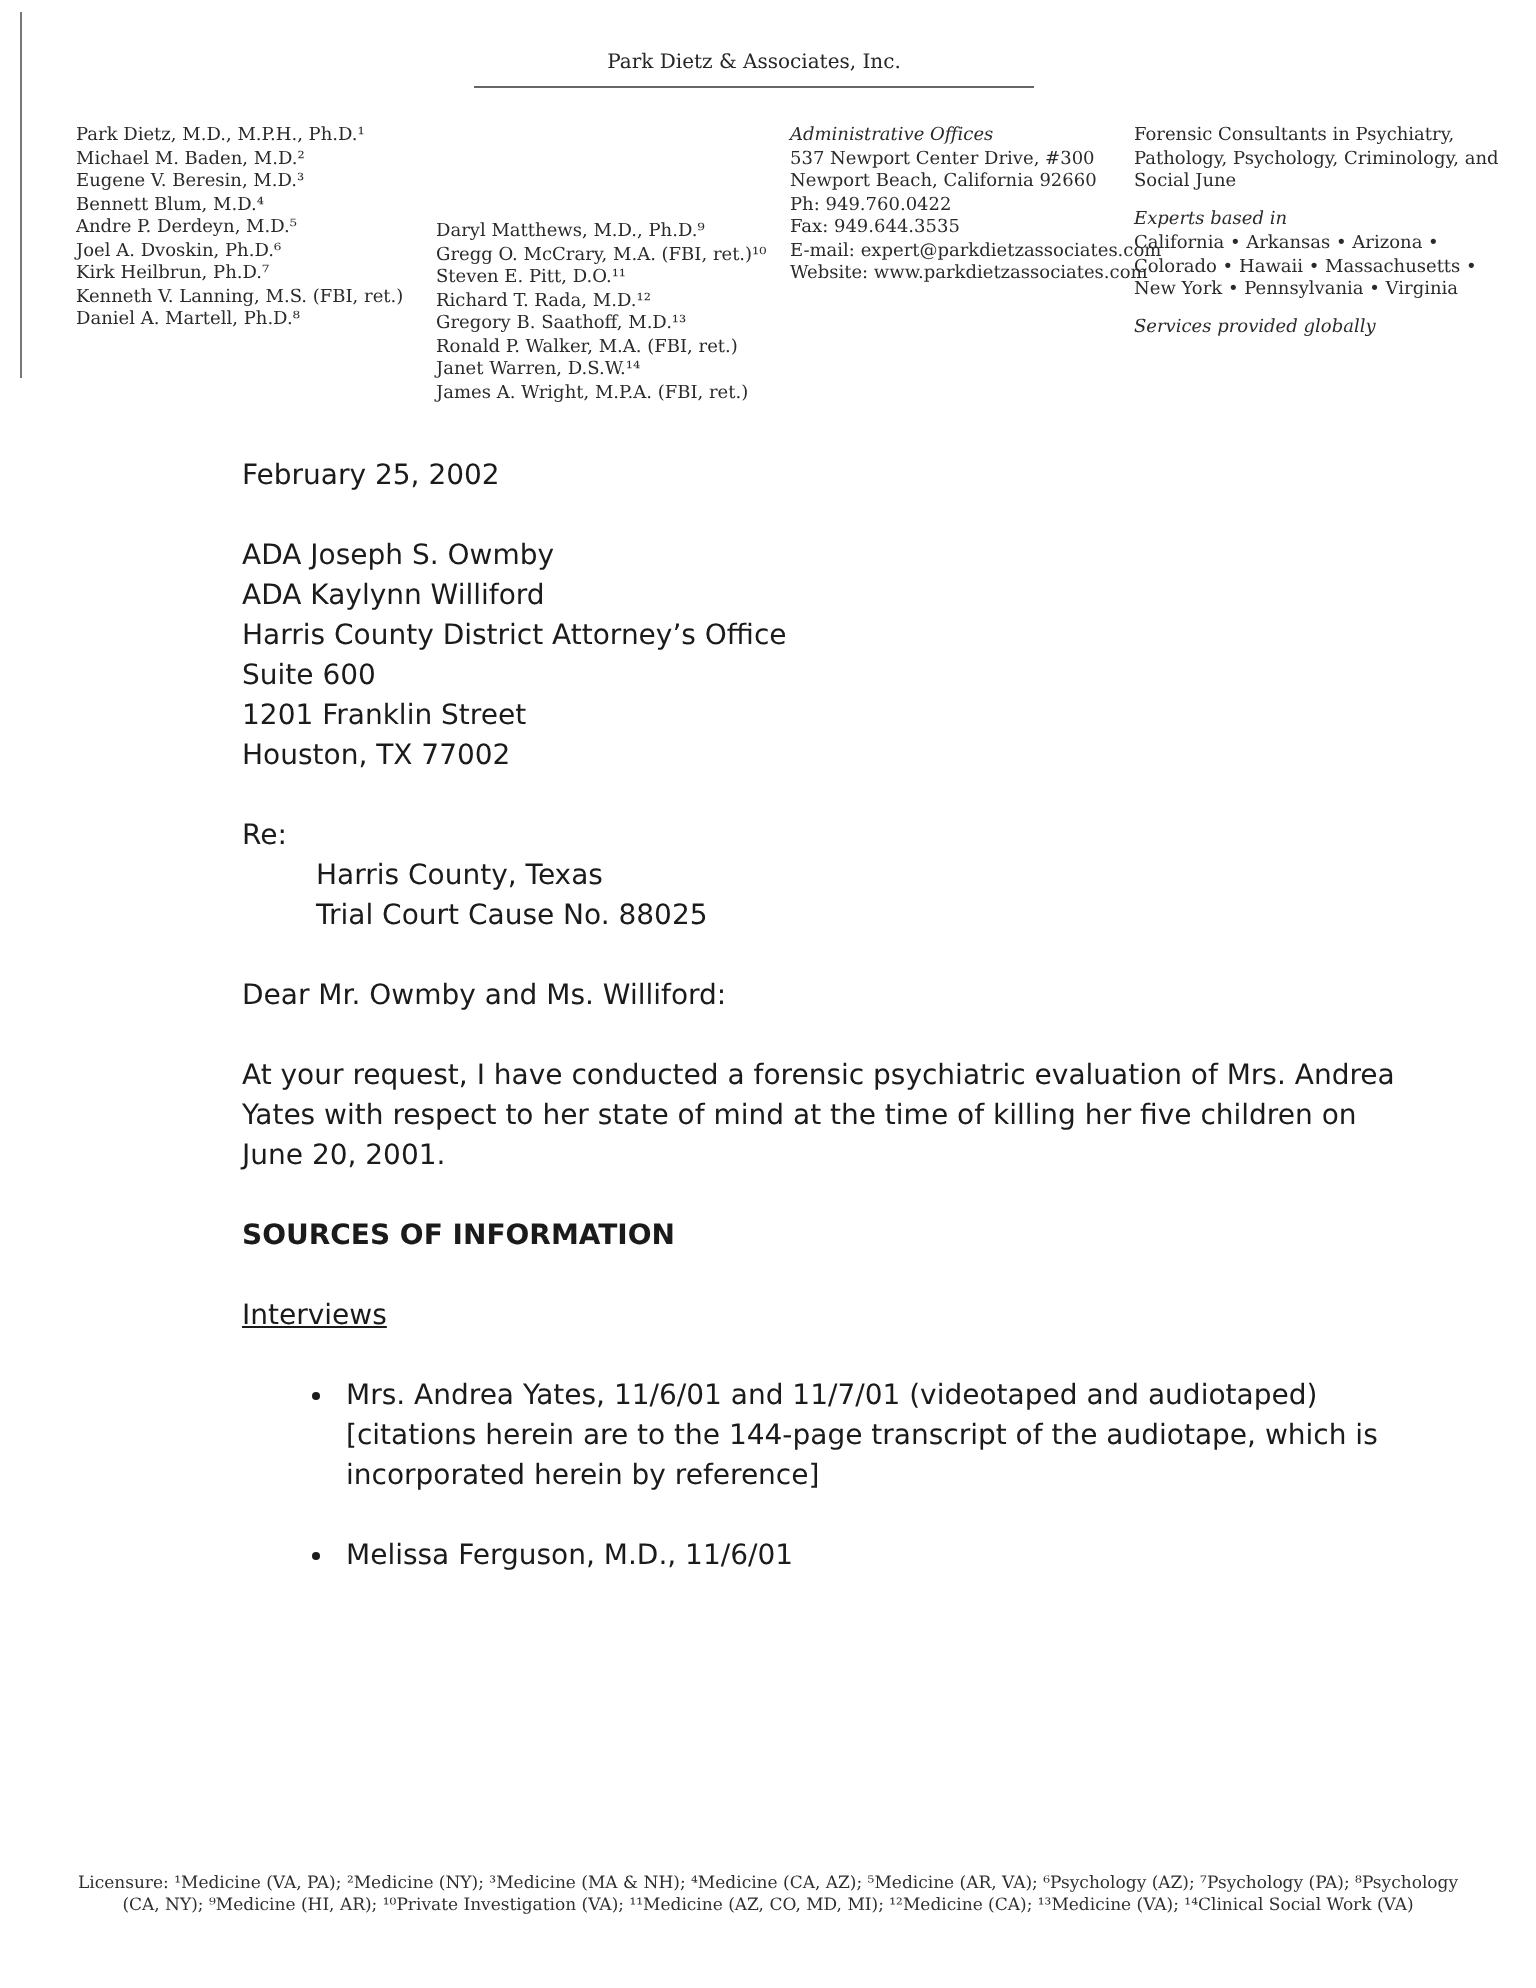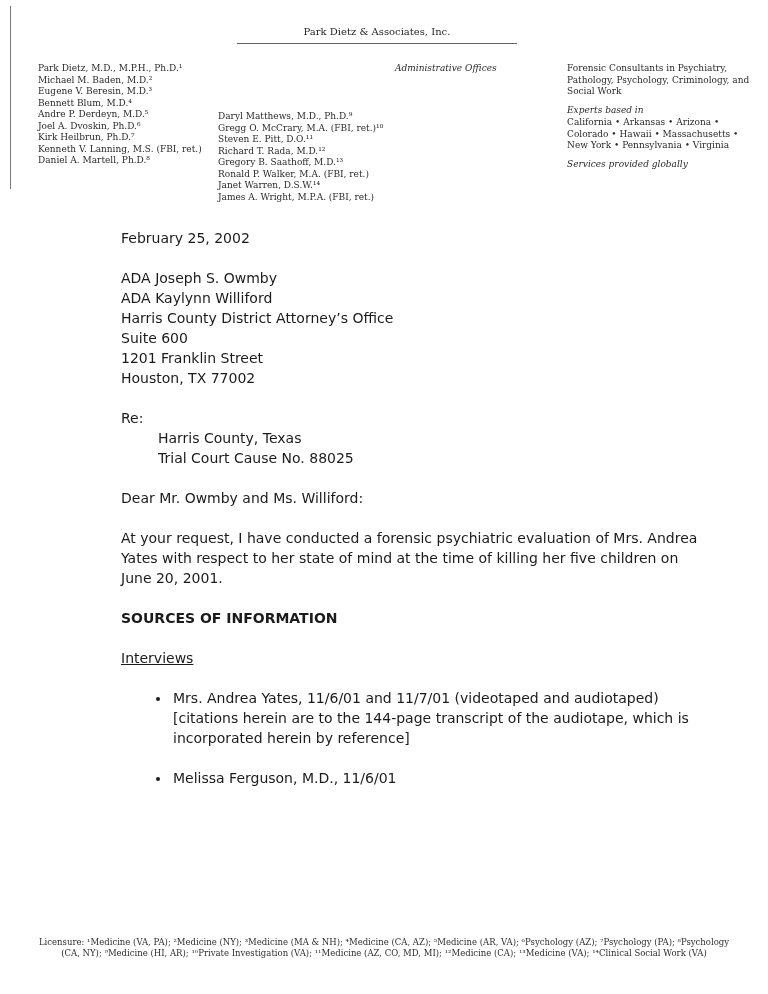--- a/index.html
+++ b/index.html
@@ -125,24 +125,32 @@
         <div class="lh-line">Steven E. Pitt, D.O.¹¹</div>
         <div class="lh-line">Richard T. Rada, M.D.¹²</div>
         <div class="lh-line">Gregory B. Saathoff, M.D.¹³</div>
         <div class="lh-line">Ronald P. Walker, M.A. (FBI, ret.)</div>
         <div class="lh-line">Janet Warren, D.S.W.¹⁴</div>
         <div class="lh-line">James A. Wright, M.P.A. (FBI, ret.)</div>
       </div>
 
     <div class="lh-col col3">
       <div class="lh-italic">Administrative Offices</div>
+      <div>
+          <div class="lh-line">537 Newport Center Drive, #300</div>
+          <div class="lh-line">Newport Beach, California 92660</div>
+          <div class="lh-line">Ph: 949.760.0422</div>
+          <div class="lh-line">Fax: 949.644.3535</div>
+          <div class="lh-line">E-mail: expert@parkdietzassociates.com</div>
+          <div class="lh-line">Website: www.parkdietzassociates.com</div>
+        </div>
     </div>
 
     <div class="lh-col col4">
-      <div>Forensic Consultants in Psychiatry, Pathology, Psychology, Criminology, and Social Work</div>
+      <div>Forensic Consultants in Psychiatry, Pathology, Psychology, Criminology, and Social June</div>
       <div class="lh-italic spaced">Experts based in</div>
       <div class="states">
           <div class="lh-line">California • Arkansas • Arizona •</div>
           <div class="lh-line">Colorado • Hawaii • Massachusetts •</div>
           <div class="lh-line">New York • Pennsylvania • Virginia</div>
         </div>
       <div class="lh-italic spaced">Services provided globally</div>
     </div>
   </header>
 

